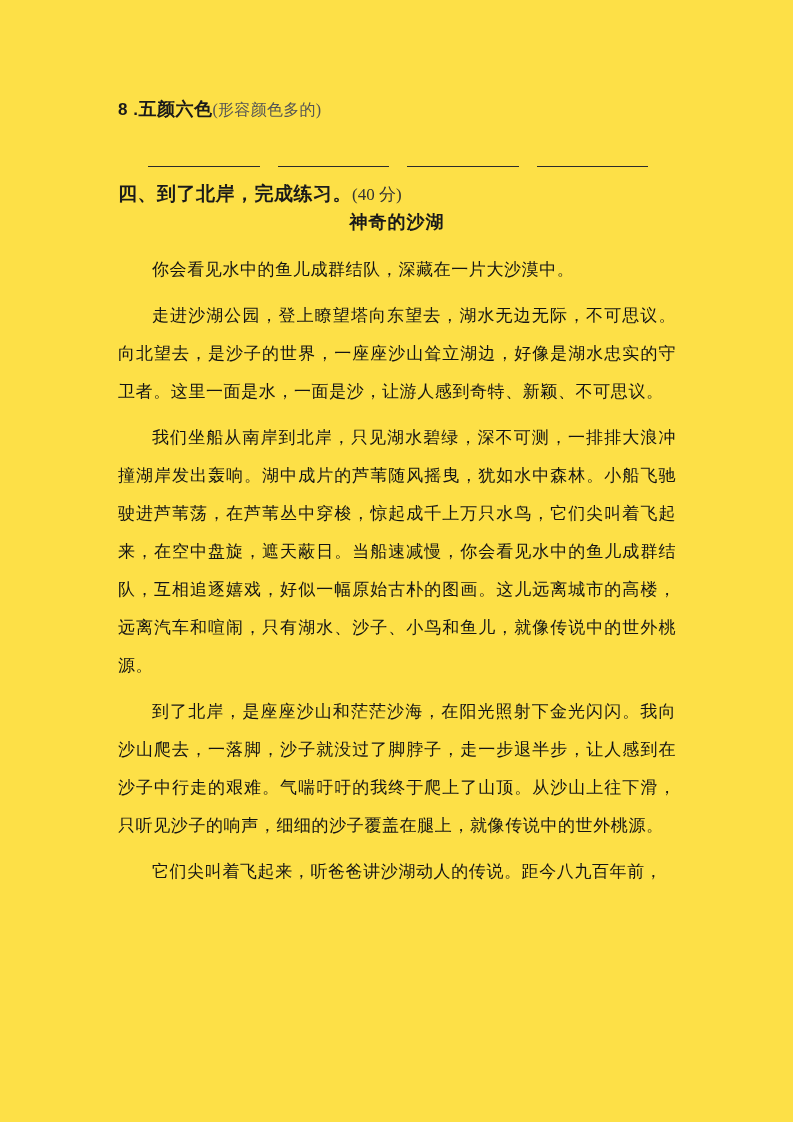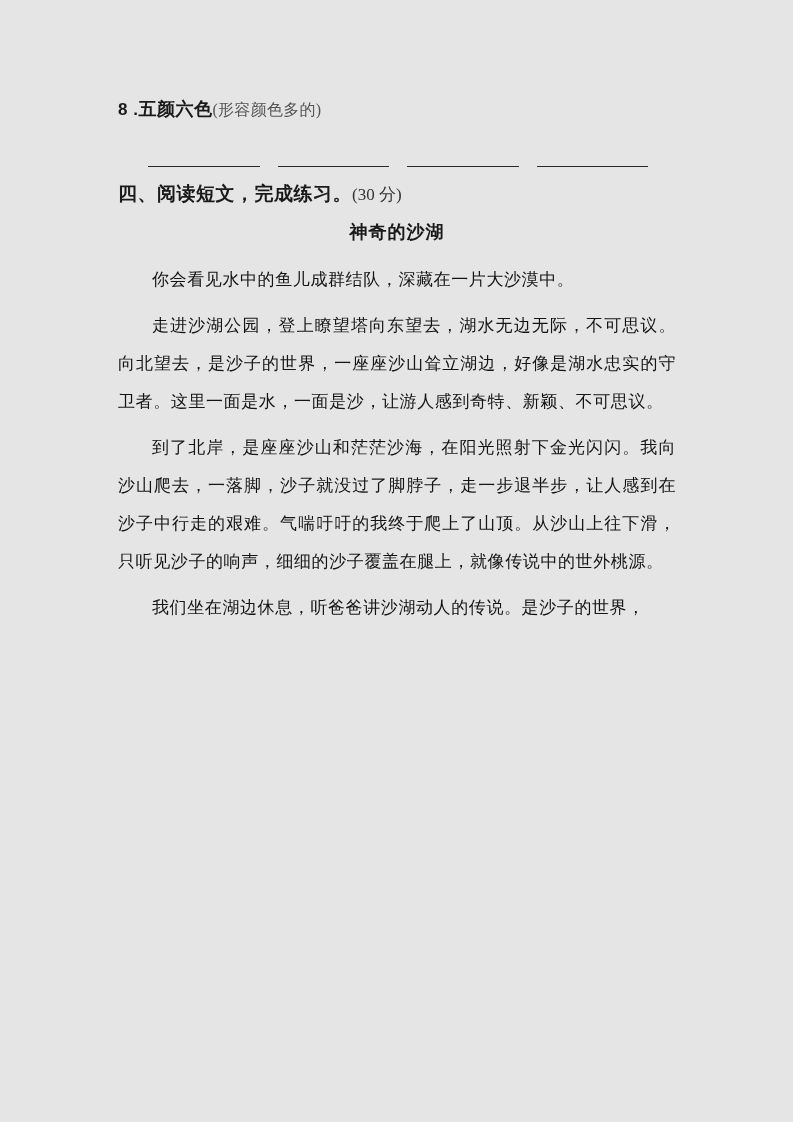--- a/index.html
+++ b/index.html
@@ -14,21 +14,21 @@
     overflow: hidden;
     font-family: "Liberation Sans", sans-serif;
     color: #1a1a1a;
   }
 
   .page {
     position: absolute;
     left: 0; top: 0;
     width: 793px;
     height: 1122px;
-    background: #e5e5e5;
+    background: #fde047;
   }
 
   
   .item-line {
     position: absolute;
     left: 118px;
     top: 100px;
     white-space: nowrap;
     line-height: 1;
   }
@@ -86,21 +86,21 @@
     font-family: "Liberation Serif", serif;
     font-size: 17px;
     font-weight: 400;
     color: #333333;
   }
 
   
   .article {
     position: absolute;
     left: 118px;
-    top: 220px;
+    top: 210px;
     width: 558px;
   }
   .article-title {
     font-family: "Liberation Sans", sans-serif;
     font-size: 18px;
     font-weight: 700;
     text-align: center;
     letter-spacing: 1px;
     margin: 0 0 16px 0;
     line-height: 1.4;
@@ -130,24 +130,25 @@
   </div>
 
   <div class="blank-row">
     <span class="blank"></span>
     <span class="blank"></span>
     <span class="blank"></span>
     <span class="blank"></span>
   </div>
 
   <div class="section-heading">
-    <span class="sh-main">四、阅读短文，完成练习。</span><span class="sh-score">(30 分)</span>
+    <span class="sh-main">四、到了北岸，完成练习。</span><span class="sh-score">(40 分)</span>
   </div>
 
   <div class="article">
     <h2 class="article-title">神奇的沙湖</h2>
     <p class="para">你会看见水中的鱼儿成群结队，深藏在一片大沙漠中。</p>
     <p class="para">走进沙湖公园，登上瞭望塔向东望去，湖水无边无际，不可思议。向北望去，是沙子的世界，一座座沙山耸立湖边，好像是湖水忠实的守卫者。这里一面是水，一面是沙，让游人感到奇特、新颖、不可思议。</p>
+    <p class="para">我们坐船从南岸到北岸，只见湖水碧绿，深不可测，一排排大浪冲撞湖岸发出轰响。湖中成片的芦苇随风摇曳，犹如水中森林。小船飞驰驶进芦苇荡，在芦苇丛中穿梭，惊起成千上万只水鸟，它们尖叫着飞起来，在空中盘旋，遮天蔽日。当船速减慢，你会看见水中的鱼儿成群结队，互相追逐嬉戏，好似一幅原始古朴的图画。这儿远离城市的高楼，远离汽车和喧闹，只有湖水、沙子、小鸟和鱼儿，就像传说中的世外桃源。</p>
     <p class="para">到了北岸，是座座沙山和茫茫沙海，在阳光照射下金光闪闪。我向沙山爬去，一落脚，沙子就没过了脚脖子，走一步退半步，让人感到在沙子中行走的艰难。气喘吁吁的我终于爬上了山顶。从沙山上往下滑，只听见沙子的响声，细细的沙子覆盖在腿上，就像传说中的世外桃源。</p>
-    <p class="para last">我们坐在湖边休息，听爸爸讲沙湖动人的传说。是沙子的世界，</p>
+    <p class="para last">它们尖叫着飞起来，听爸爸讲沙湖动人的传说。距今八九百年前，</p>
   </div>
 
 </div>
 
 </body></html>

